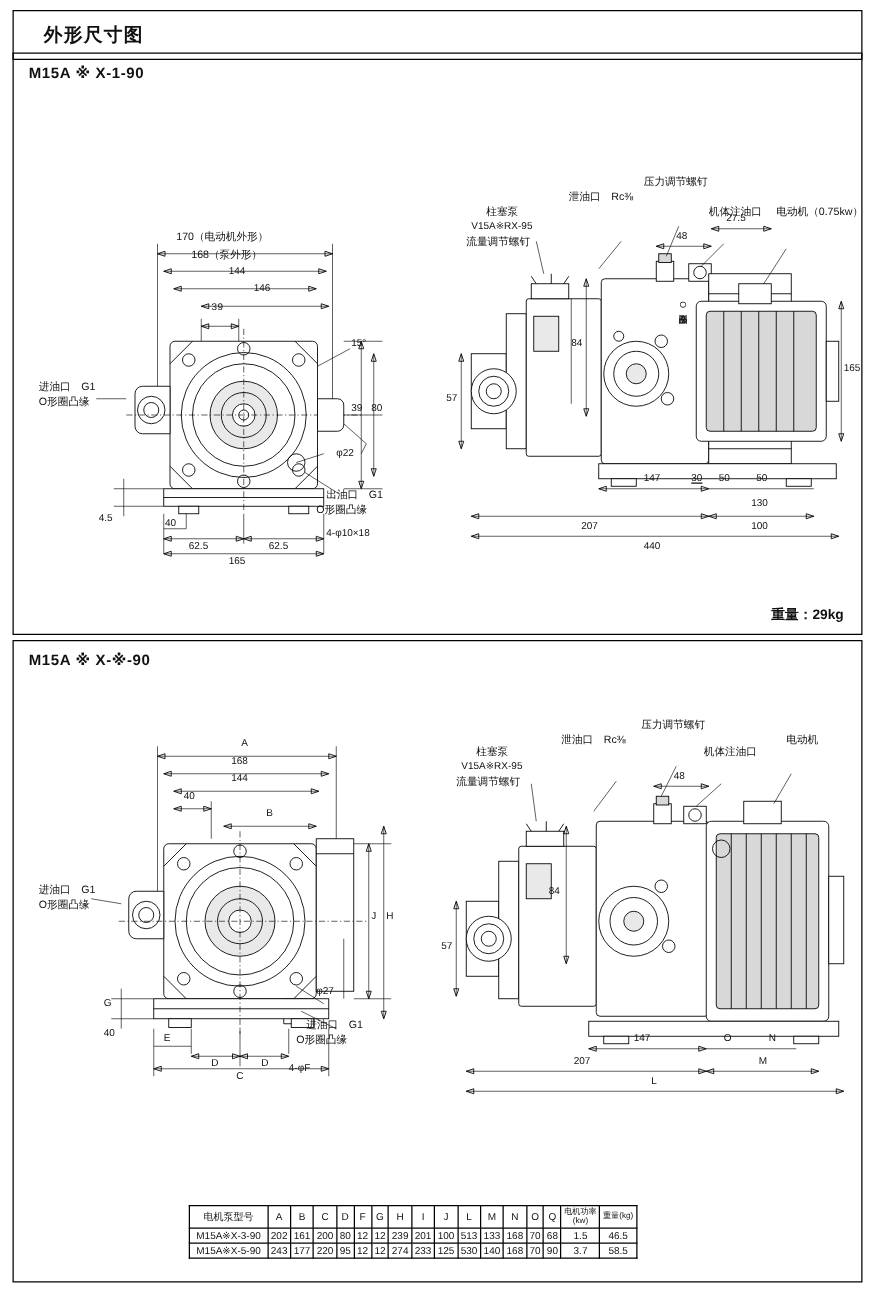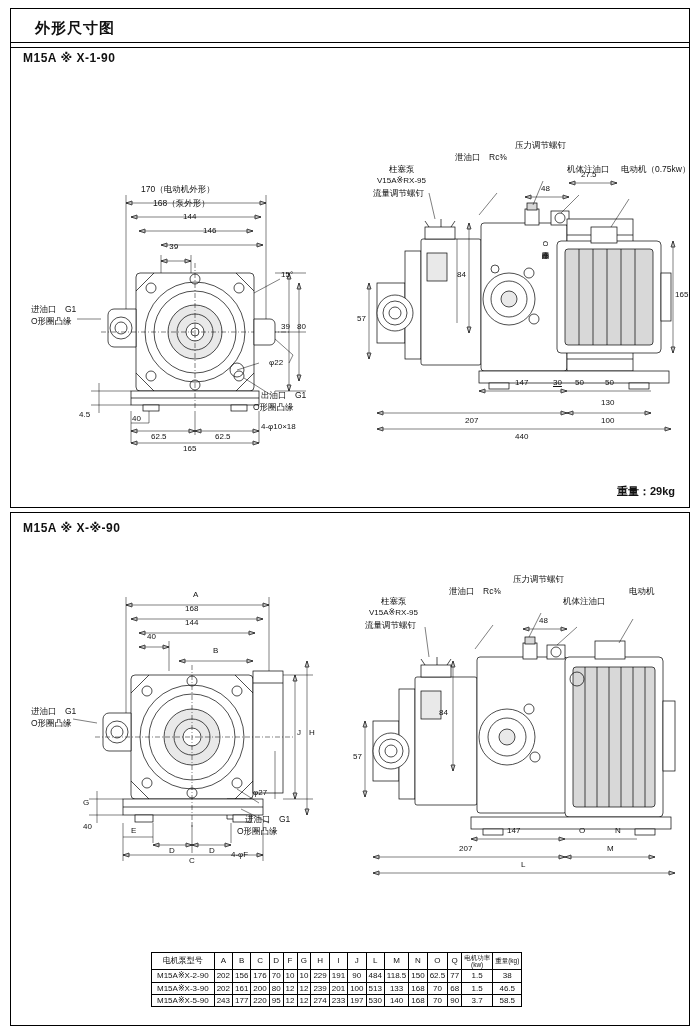--- a/index.html
+++ b/index.html
@@ -533,39 +533,20 @@
           <th>Q</th>
           <th class="th2">
             <span>电机功率</span><br>
             <span>(kw)</span>
           </th>
           <th class="th2">重量(kg)</th>
         </tr>
       </thead>
       <tbody>
         <tr>
-          <td class="model">M15A※X-2-90</td>
-          <td>202</td>
-          <td>156</td>
-          <td>176</td>
-          <td>70</td>
-          <td>10</td>
-          <td>10</td>
-          <td>229</td>
-          <td>191</td>
-          <td>90</td>
-          <td>484</td>
-          <td>118.5</td>
-          <td>150</td>
-          <td>62.5</td>
-          <td>77</td>
-          <td>1.5</td>
-          <td>38</td>
-        </tr>
-        <tr>
           <td class="model">M15A※X-3-90</td>
           <td>202</td>
           <td>161</td>
           <td>200</td>
           <td>80</td>
           <td>12</td>
           <td>12</td>
           <td>239</td>
           <td>201</td>
           <td>100</td>
@@ -580,21 +561,21 @@
         <tr>
           <td class="model">M15A※X-5-90</td>
           <td>243</td>
           <td>177</td>
           <td>220</td>
           <td>95</td>
           <td>12</td>
           <td>12</td>
           <td>274</td>
           <td>233</td>
-          <td>197</td>
+          <td>125</td>
           <td>530</td>
           <td>140</td>
           <td>168</td>
           <td>70</td>
           <td>90</td>
           <td>3.7</td>
           <td>58.5</td>
         </tr>
       </tbody>
     </table>

